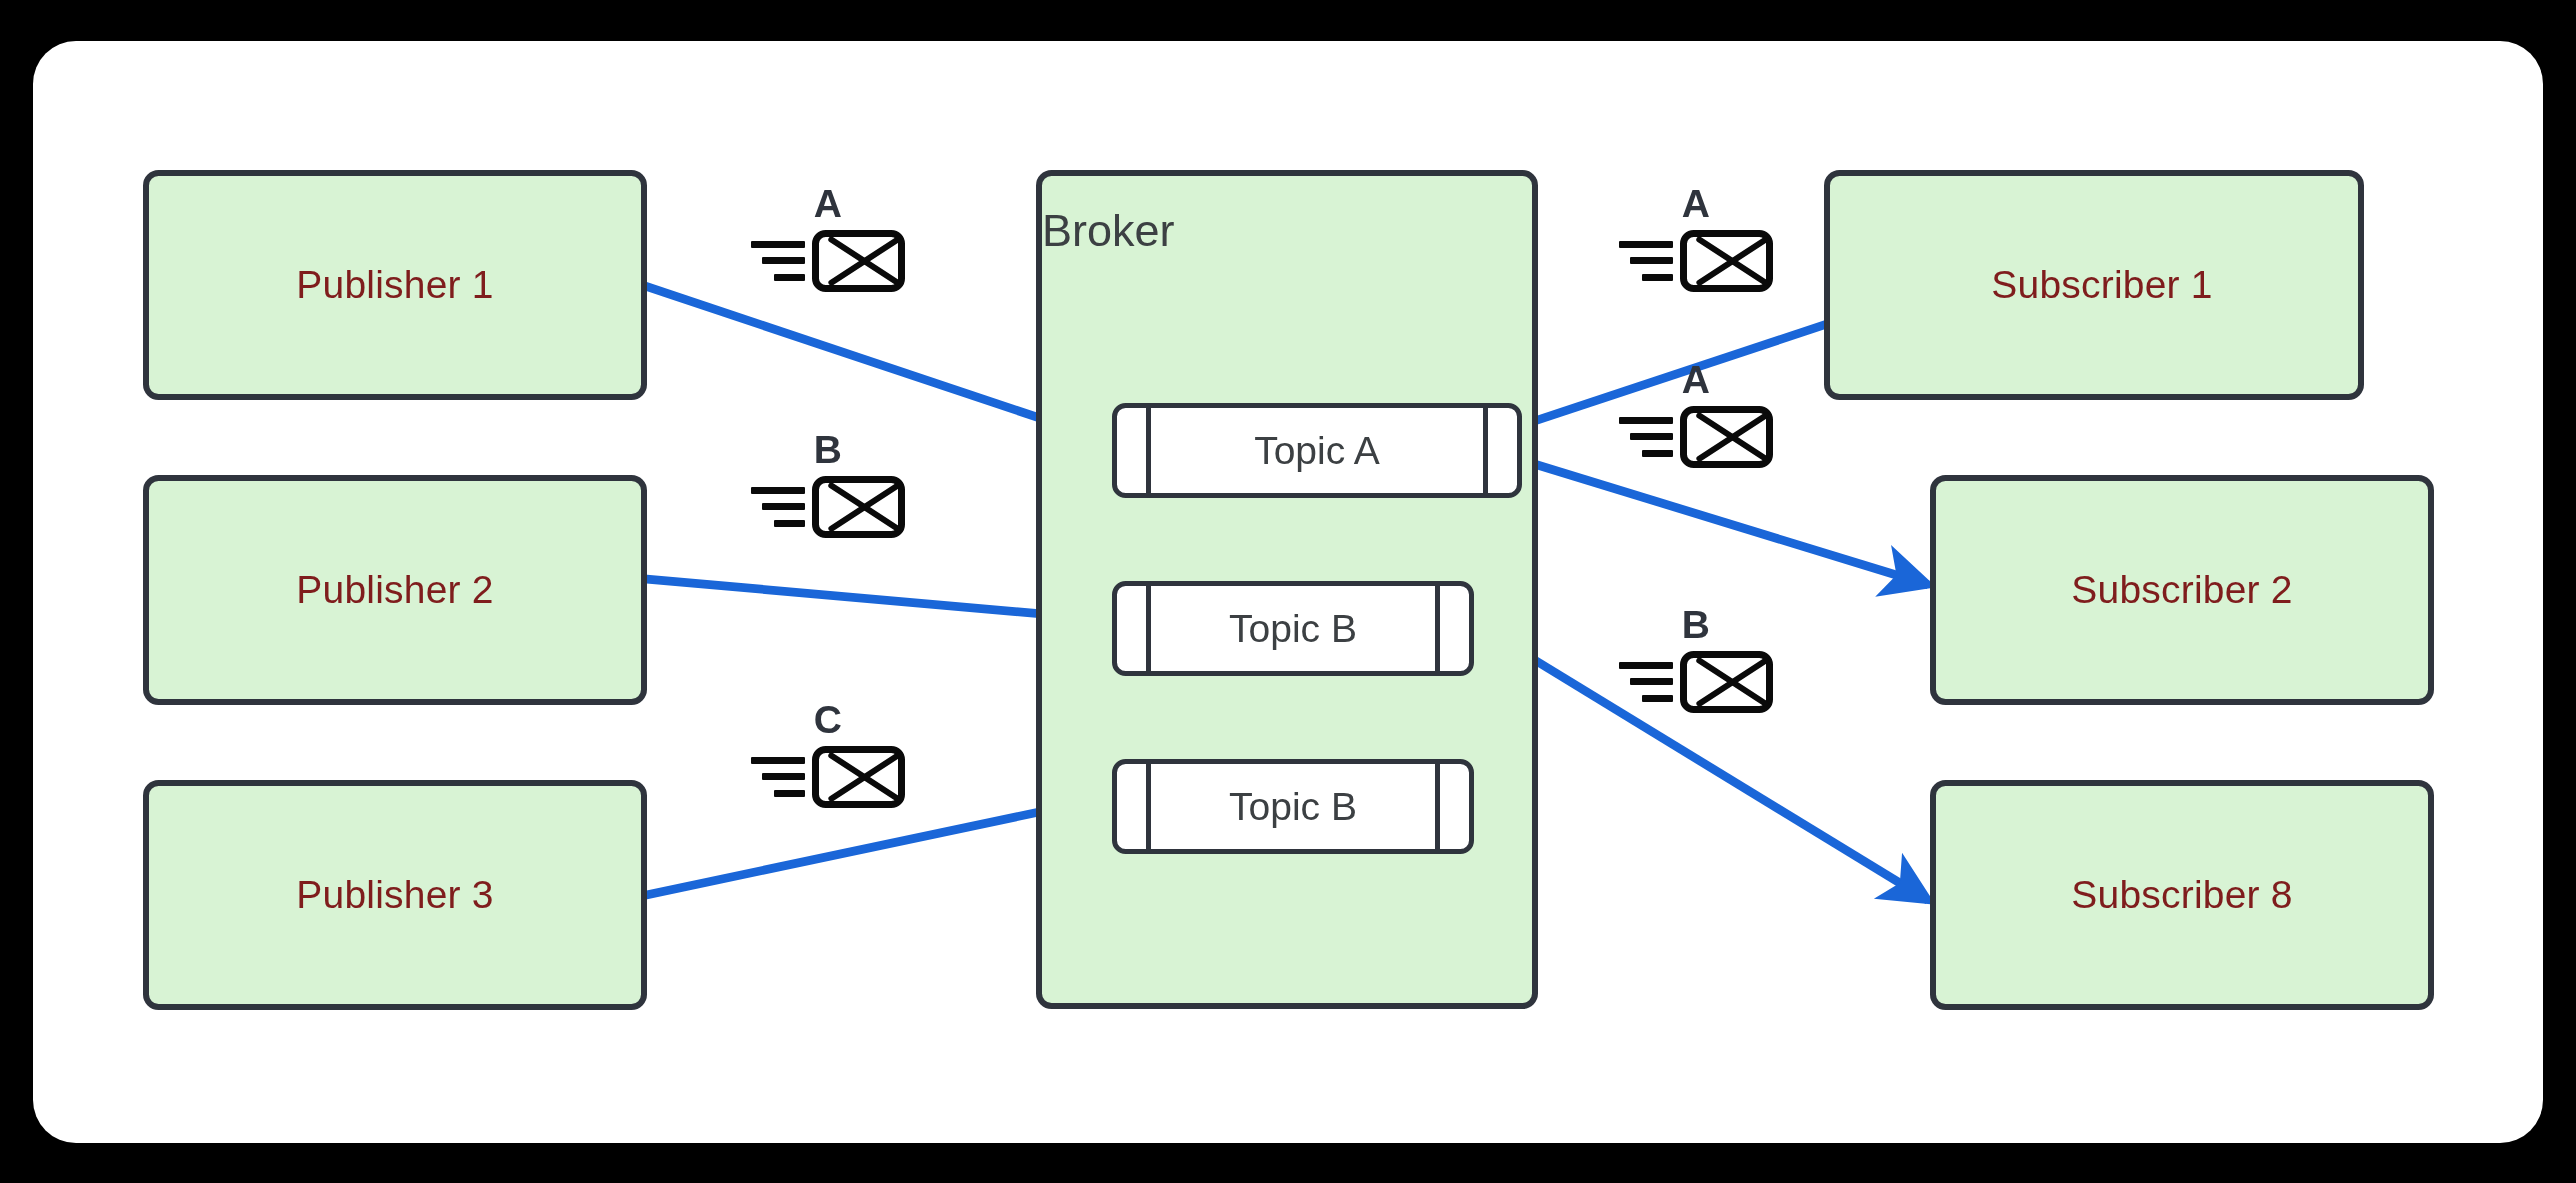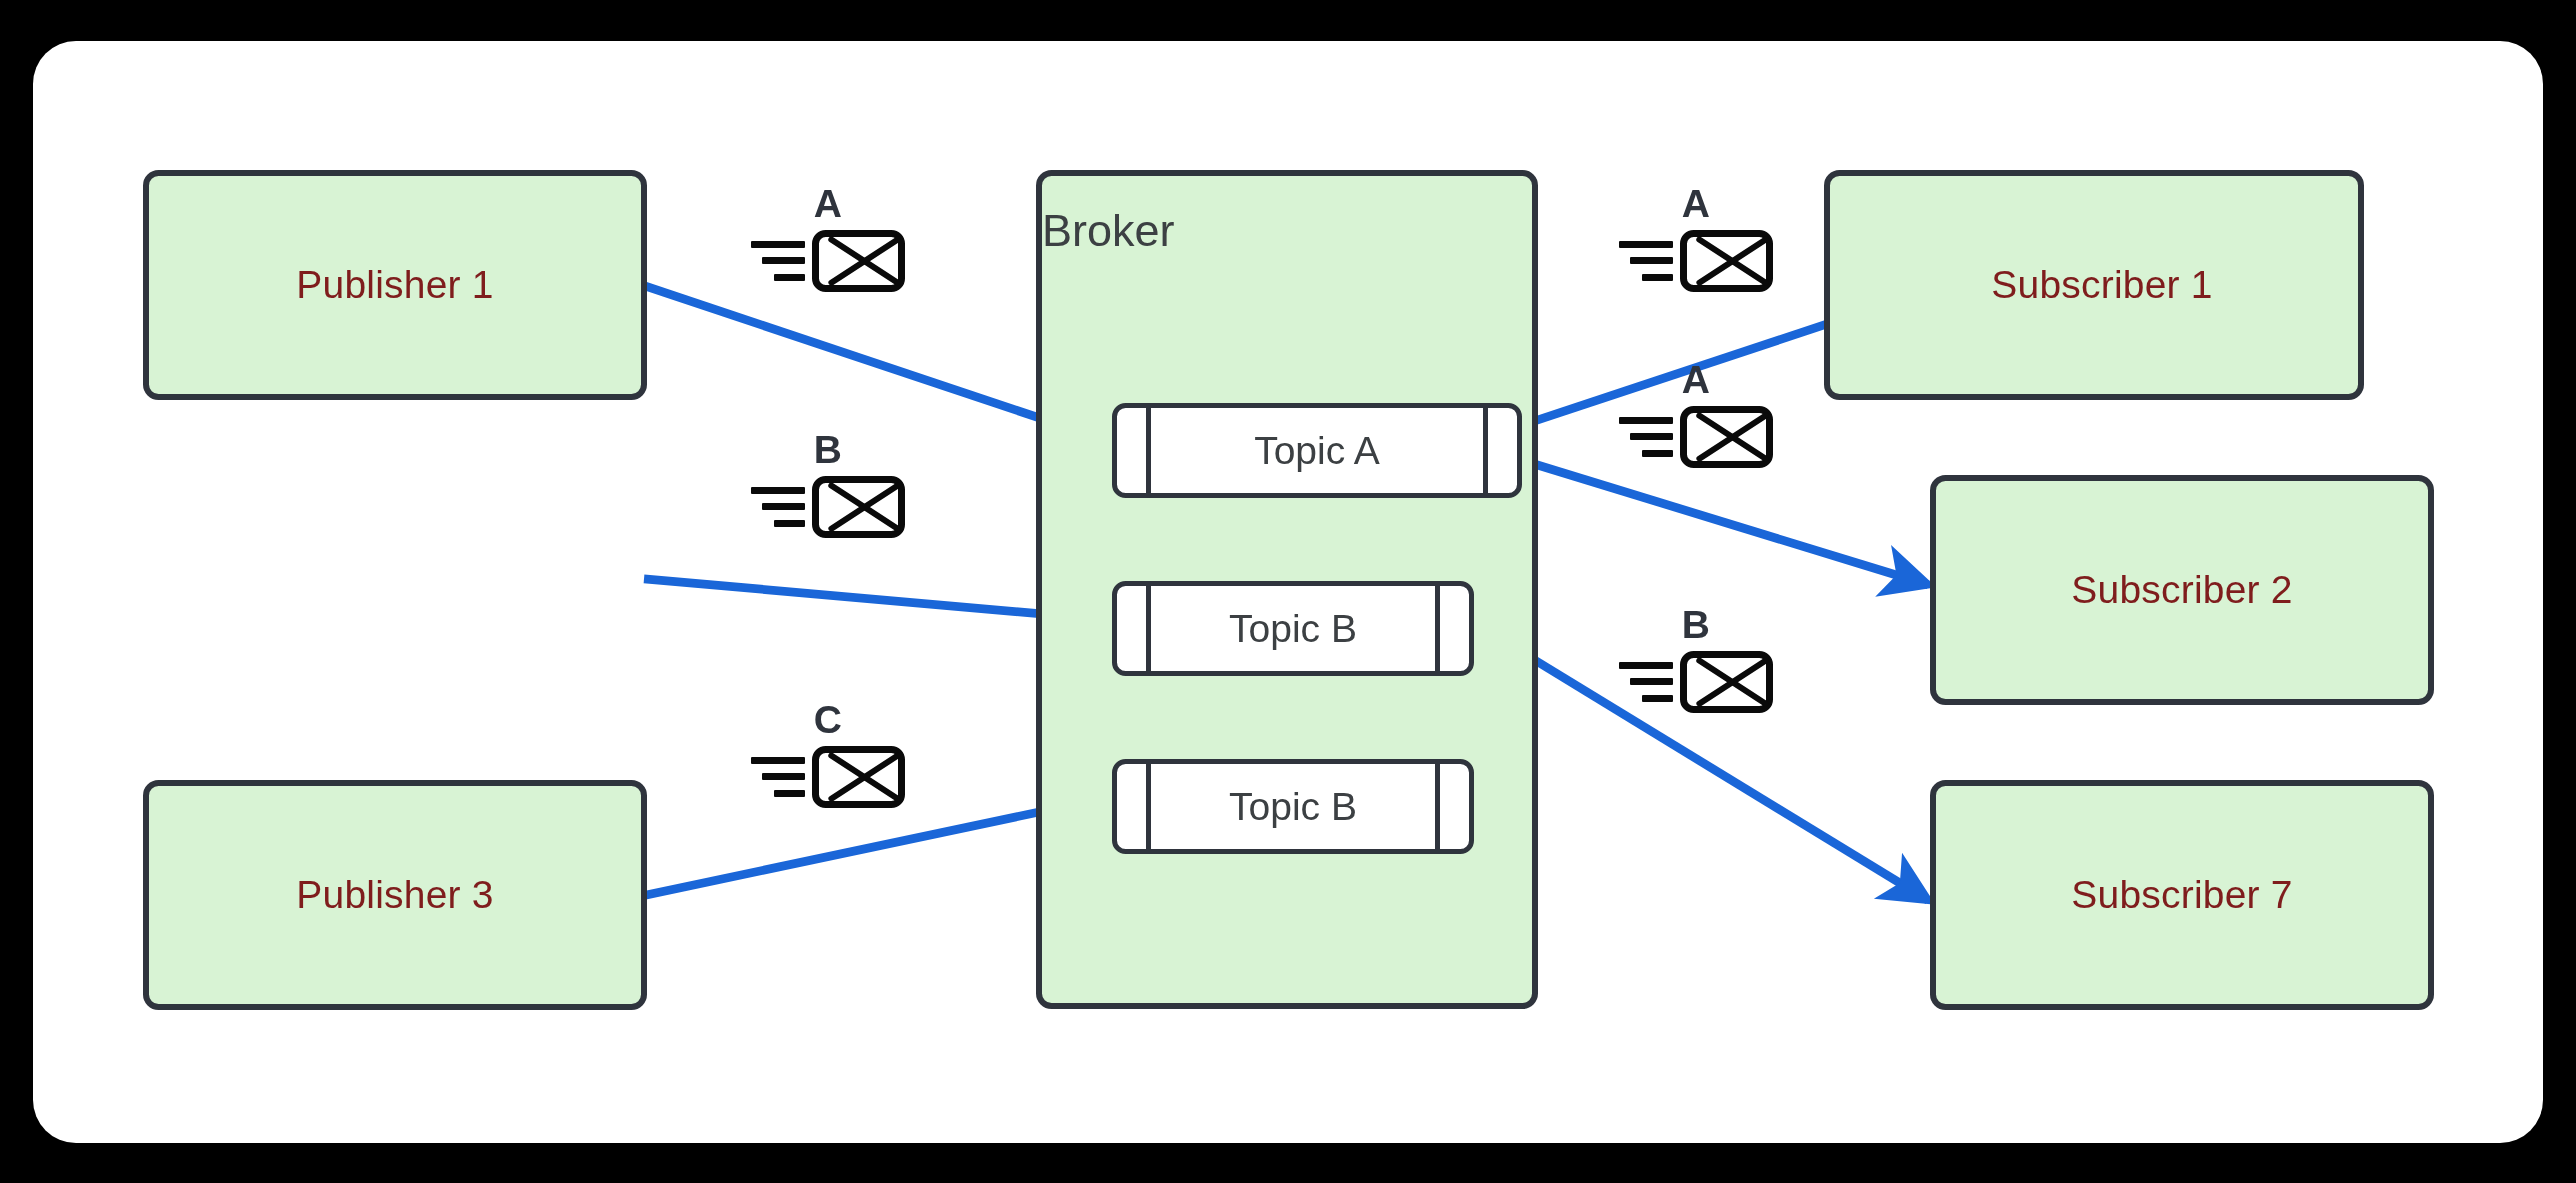--- a/index.html
+++ b/index.html
@@ -157,20 +157,23 @@
     <path d="M 1518,457 L 1991,300" fill="none" stroke="#1a66d8" stroke-width="9" marker-end="url(#ah)"></path>
 
     <path d="M 1518,459 L 1991,604" fill="none" stroke="#1a66d8" stroke-width="9" marker-end="url(#ah)"></path>
 
     <path d="M 1518,641 L 1991,930" fill="none" stroke="#1a66d8" stroke-width="9" marker-end="url(#ah)"></path>
   </svg>
 
   <div class="node" style="left:143px; top:170px; width:504px; height:230px;">
     <span>Publisher 1</span>
   </div>
+  <div class="node" style="left:143px; top:475px; width:504px; height:230px;">
+    <span>Publisher 2</span>
+  </div>
   <div class="node" style="left:143px; top:780px; width:504px; height:230px;">
     <span>Publisher 3</span>
   </div>
 
   <div class="broker-box" style="left:1036px; top:170px; width:502px; height:839px;">
     <div class="broker-title">Broker</div>
 
     <div class="topic" style="left:70px; top:227px; width:410px; height:95px;">
       <span class="sep l"></span>
       <span class="tlabel">Topic A</span>
@@ -190,21 +193,21 @@
     </div>
   </div>
 
   <div class="node" style="left:1824px; top:170px; width:540px; height:230px;padding-left:16px;">
     <span>Subscriber 1</span>
   </div>
   <div class="node" style="left:1930px; top:475px; width:504px; height:230px;">
     <span>Subscriber 2</span>
   </div>
   <div class="node" style="left:1930px; top:780px; width:504px; height:230px;">
-    <span>Subscriber 7</span>
+    <span>Subscriber 8</span>
   </div>
 
   <div class="msg" style="left:751px; top:184px;">
     <div class="msg-letter">A</div>
     <div class="msg-glyph">
       <span class="speed">
           <i></i>
           <i></i>
           <i></i>
         </span>

